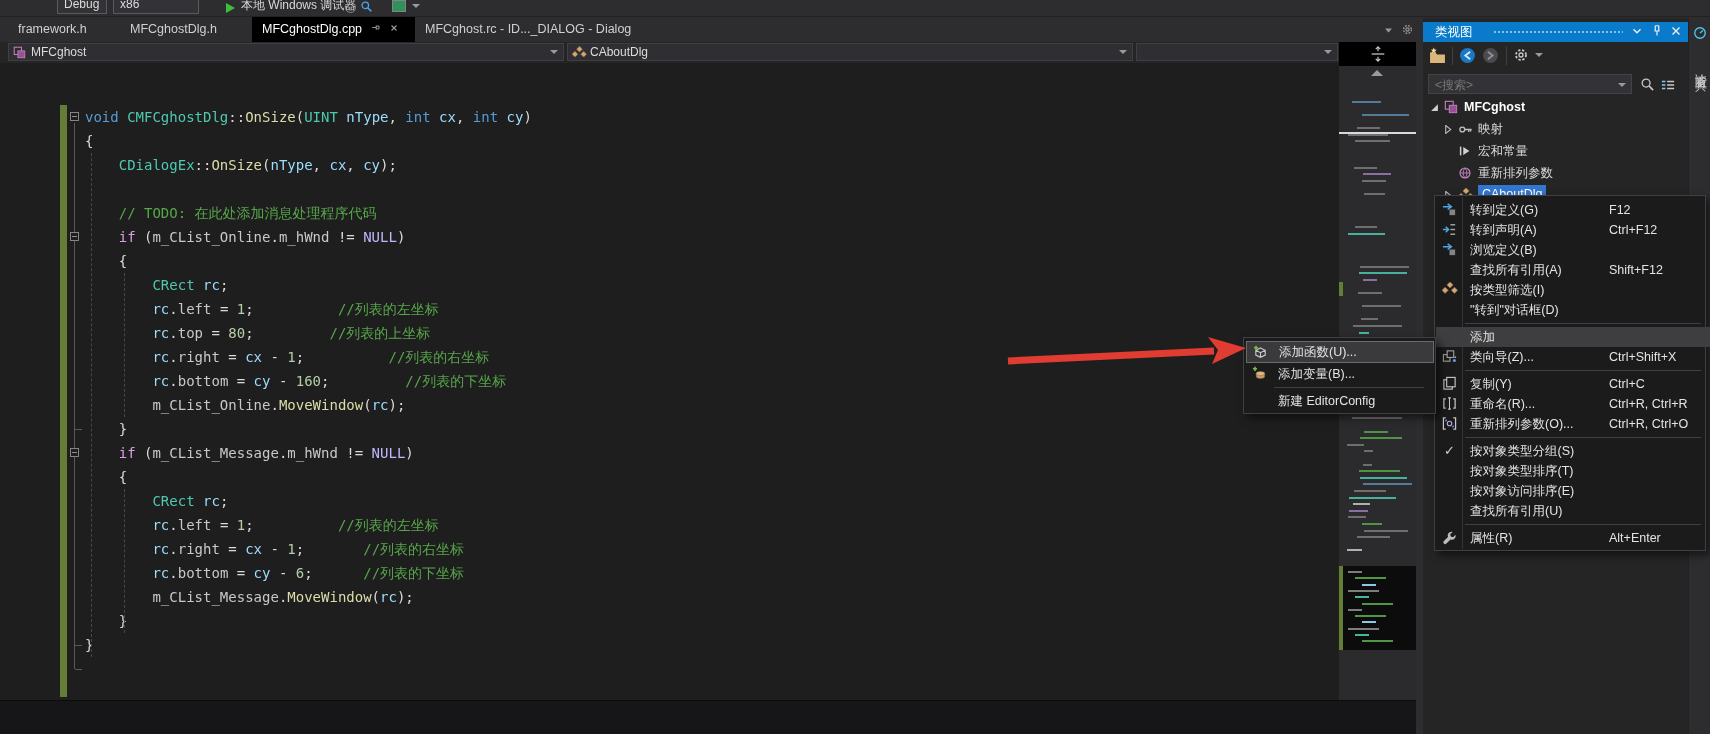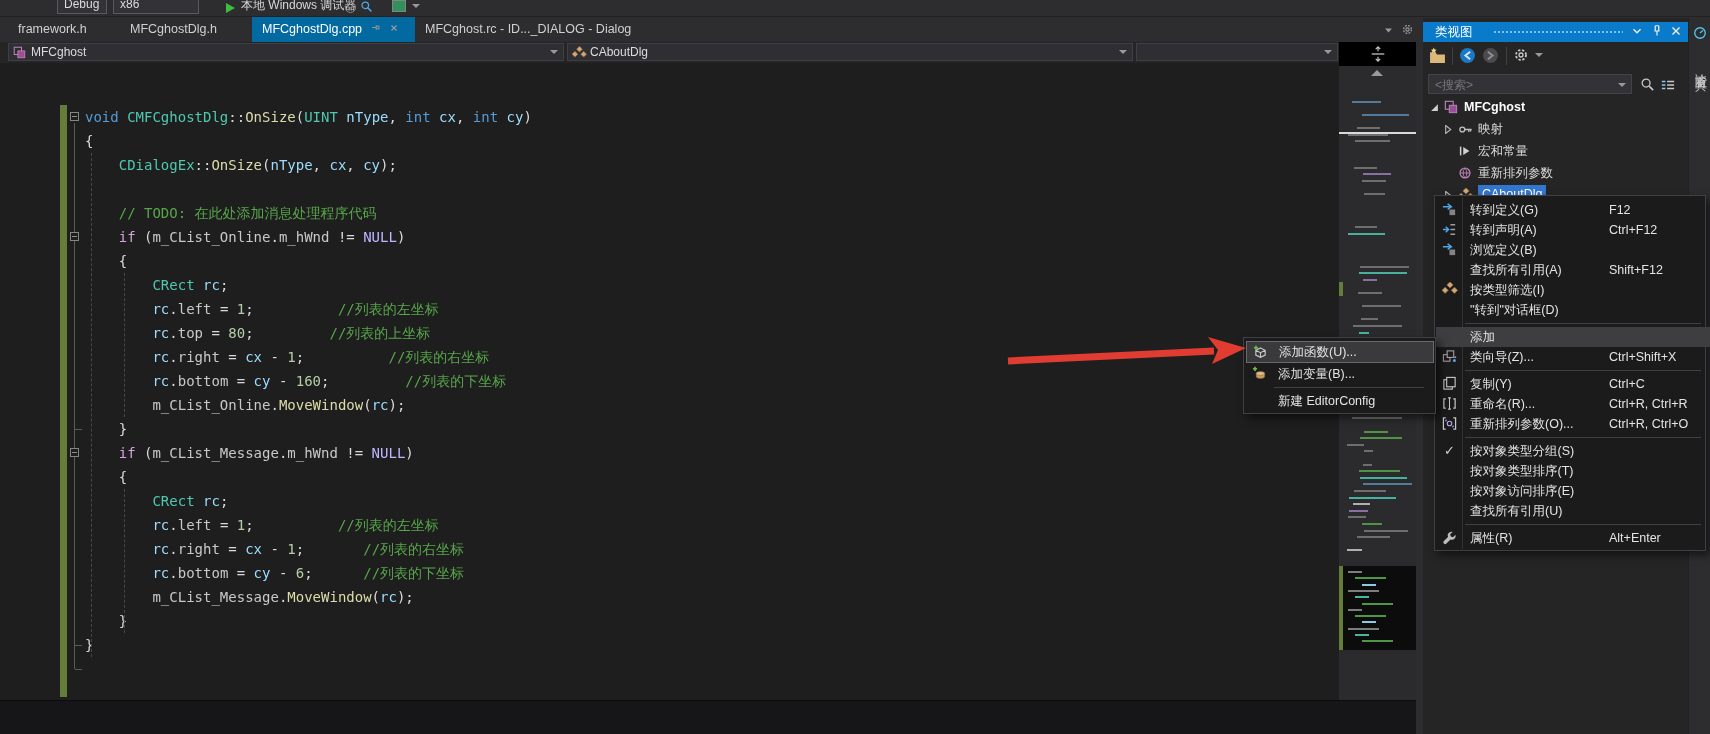--- a/index.html
+++ b/index.html
@@ -8,21 +8,21 @@
   .abs{position:absolute;}
   
   #topbar{left:0;top:0;width:1710px;height:16px;background:#2d2d30;overflow:hidden;border-bottom:1px solid #222224;}
   .tb-combo{position:absolute;top:-7px;height:21px;background:#333337;border:1px solid #5a5a5e;color:#dcdcdc;
             font-size:12px;line-height:20px;padding:0 6px;box-sizing:border-box;}
   .tb-play{position:absolute;top:3px;width:0;height:0;border-left:9px solid #3ebe3e;border-top:5px solid transparent;border-bottom:5px solid transparent;}
   .tb-run{position:absolute;top:-3px;color:#d8d8d8;font-size:12px;white-space:nowrap;}
   
   #tabbar{left:0;top:17px;width:1710px;height:25px;background:#2d2d30;}
   .tab{position:absolute;top:0;height:25px;color:#d0d0d0;font-size:12.5px;line-height:24px;padding-left:10px;box-sizing:border-box;white-space:nowrap;}
-  .tab.active{background:#0369a1;color:#ffffff;}
+  .tab.active{background:#000000;color:#ffffff;}
   .tab .ticons{display:inline-block;margin-left:8px;color:#9a9a9a;}
   
   #navbar{left:0;top:42px;width:1339px;height:21px;background:#252526;}
   .nav-combo{position:absolute;top:1px;height:18px;background:#2f2f33;border:1px solid #3f3f46;box-sizing:border-box;
              color:#dcdcdc;font-size:12px;line-height:16px;}
   .nav-combo .lbl{position:absolute;left:22px;top:0;}
   .nav-combo .arr{position:absolute;right:5px;top:6px;width:0;height:0;border-top:4px solid #9a9a9a;border-left:4px solid transparent;border-right:4px solid transparent;}
   .nav-combo .cicon{position:absolute;left:4px;top:2px;}
   
   #editor{left:0;top:63px;width:1339px;height:637px;background:#1e1e1e;overflow:hidden;}

